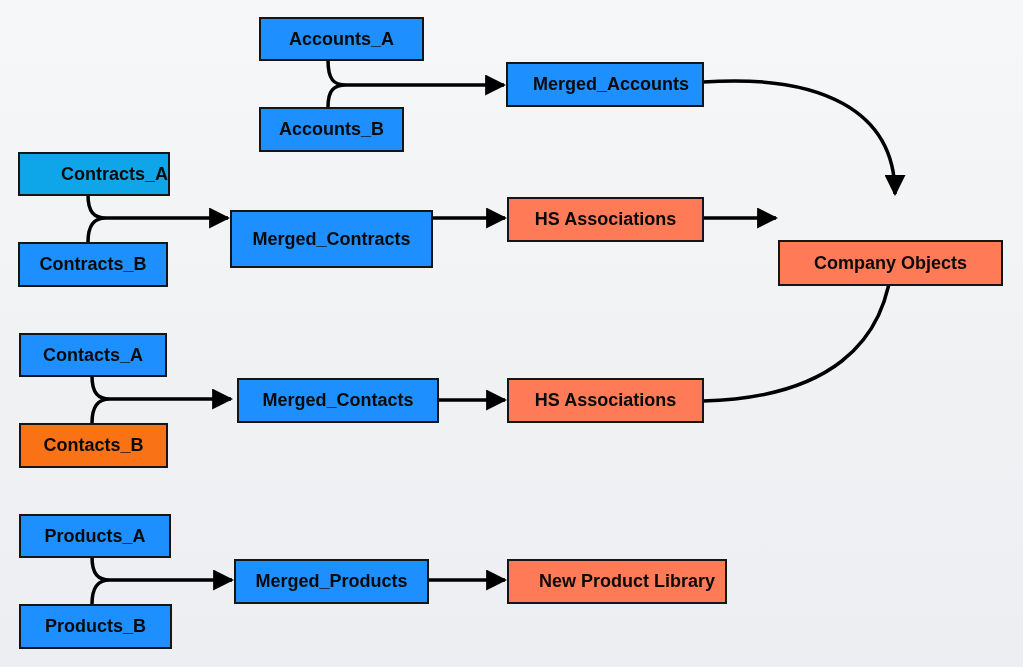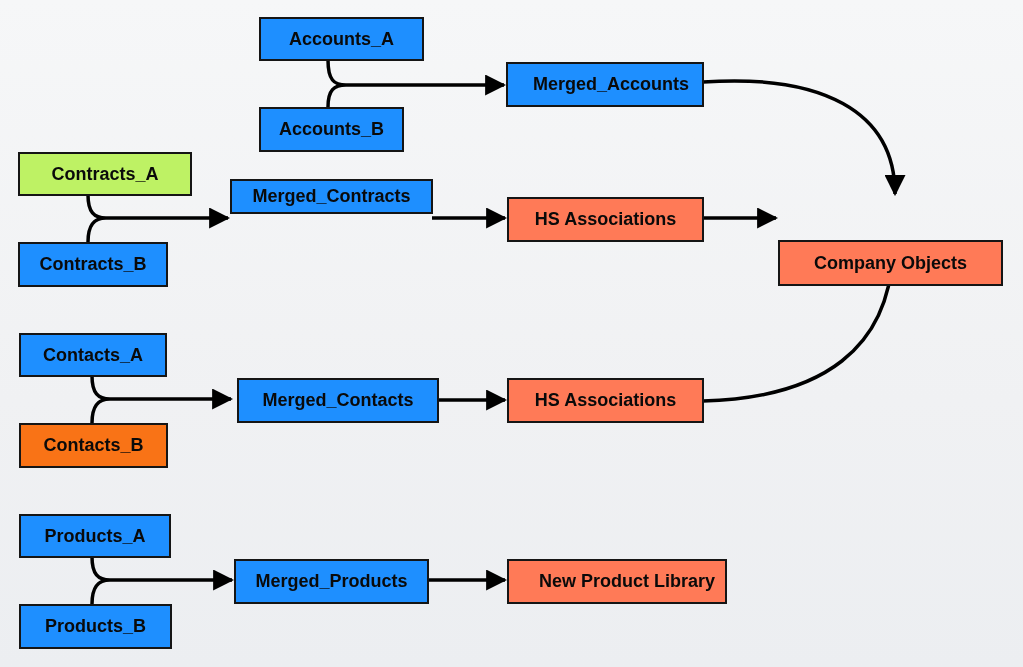--- a/index.html
+++ b/index.html
@@ -57,27 +57,27 @@
   <div class="node source" style="left: 259px; top: 17px; width: 165px; height: 44px; background: rgb(30, 143, 255);">
       <span>Accounts_A</span>
     </div>
   <div class="node source" style="left: 259px; top: 107px; width: 145px; height: 45px; background: rgb(30, 143, 255);">
       <span>Accounts_B</span>
     </div>
   <div class="node merged" style="left: 506px; top: 62px; width: 198px; height: 45px; background: rgb(30, 143, 255); padding-left: 12px;">
       <span>Merged_Accounts</span>
     </div>
 
-  <div class="node source" style="left: 18px; top: 152px; width: 174px; height: 44px; background: #bef264;">
+  <div class="node source" style="left: 18px; top: 152px; width: 152px; height: 44px; background: #0ea5e9; justify-content: flex-end;">
       <span>Contracts_A</span>
     </div>
   <div class="node source" style="left: 18px; top: 242px; width: 150px; height: 45px; background: rgb(30, 143, 255);">
       <span>Contracts_B</span>
     </div>
-  <div class="node merged" style="left: 230px; top: 179px; width: 203px; height: 35px; background: rgb(30, 143, 255); justify-content: center;">
+  <div class="node merged" style="left: 230px; top: 210px; width: 203px; height: 58px; background: rgb(30, 143, 255); justify-content: center;">
       <span>Merged_Contracts</span>
     </div>
   <div class="node target" style="left: 507px; top: 197px; width: 197px; height: 45px; background: rgb(255, 122, 87);">
       <span>HS Associations</span>
     </div>
   <div class="node target" style="left: 778px; top: 196px; width: 225px; height: 46px; background: rgb(255, 122, 87); margin-top: 44px;">
       <span>Company Objects</span>
     </div>
 
   <div class="node source" style="left: 19px; top: 333px; width: 148px; height: 44px; background: rgb(30, 143, 255);">

